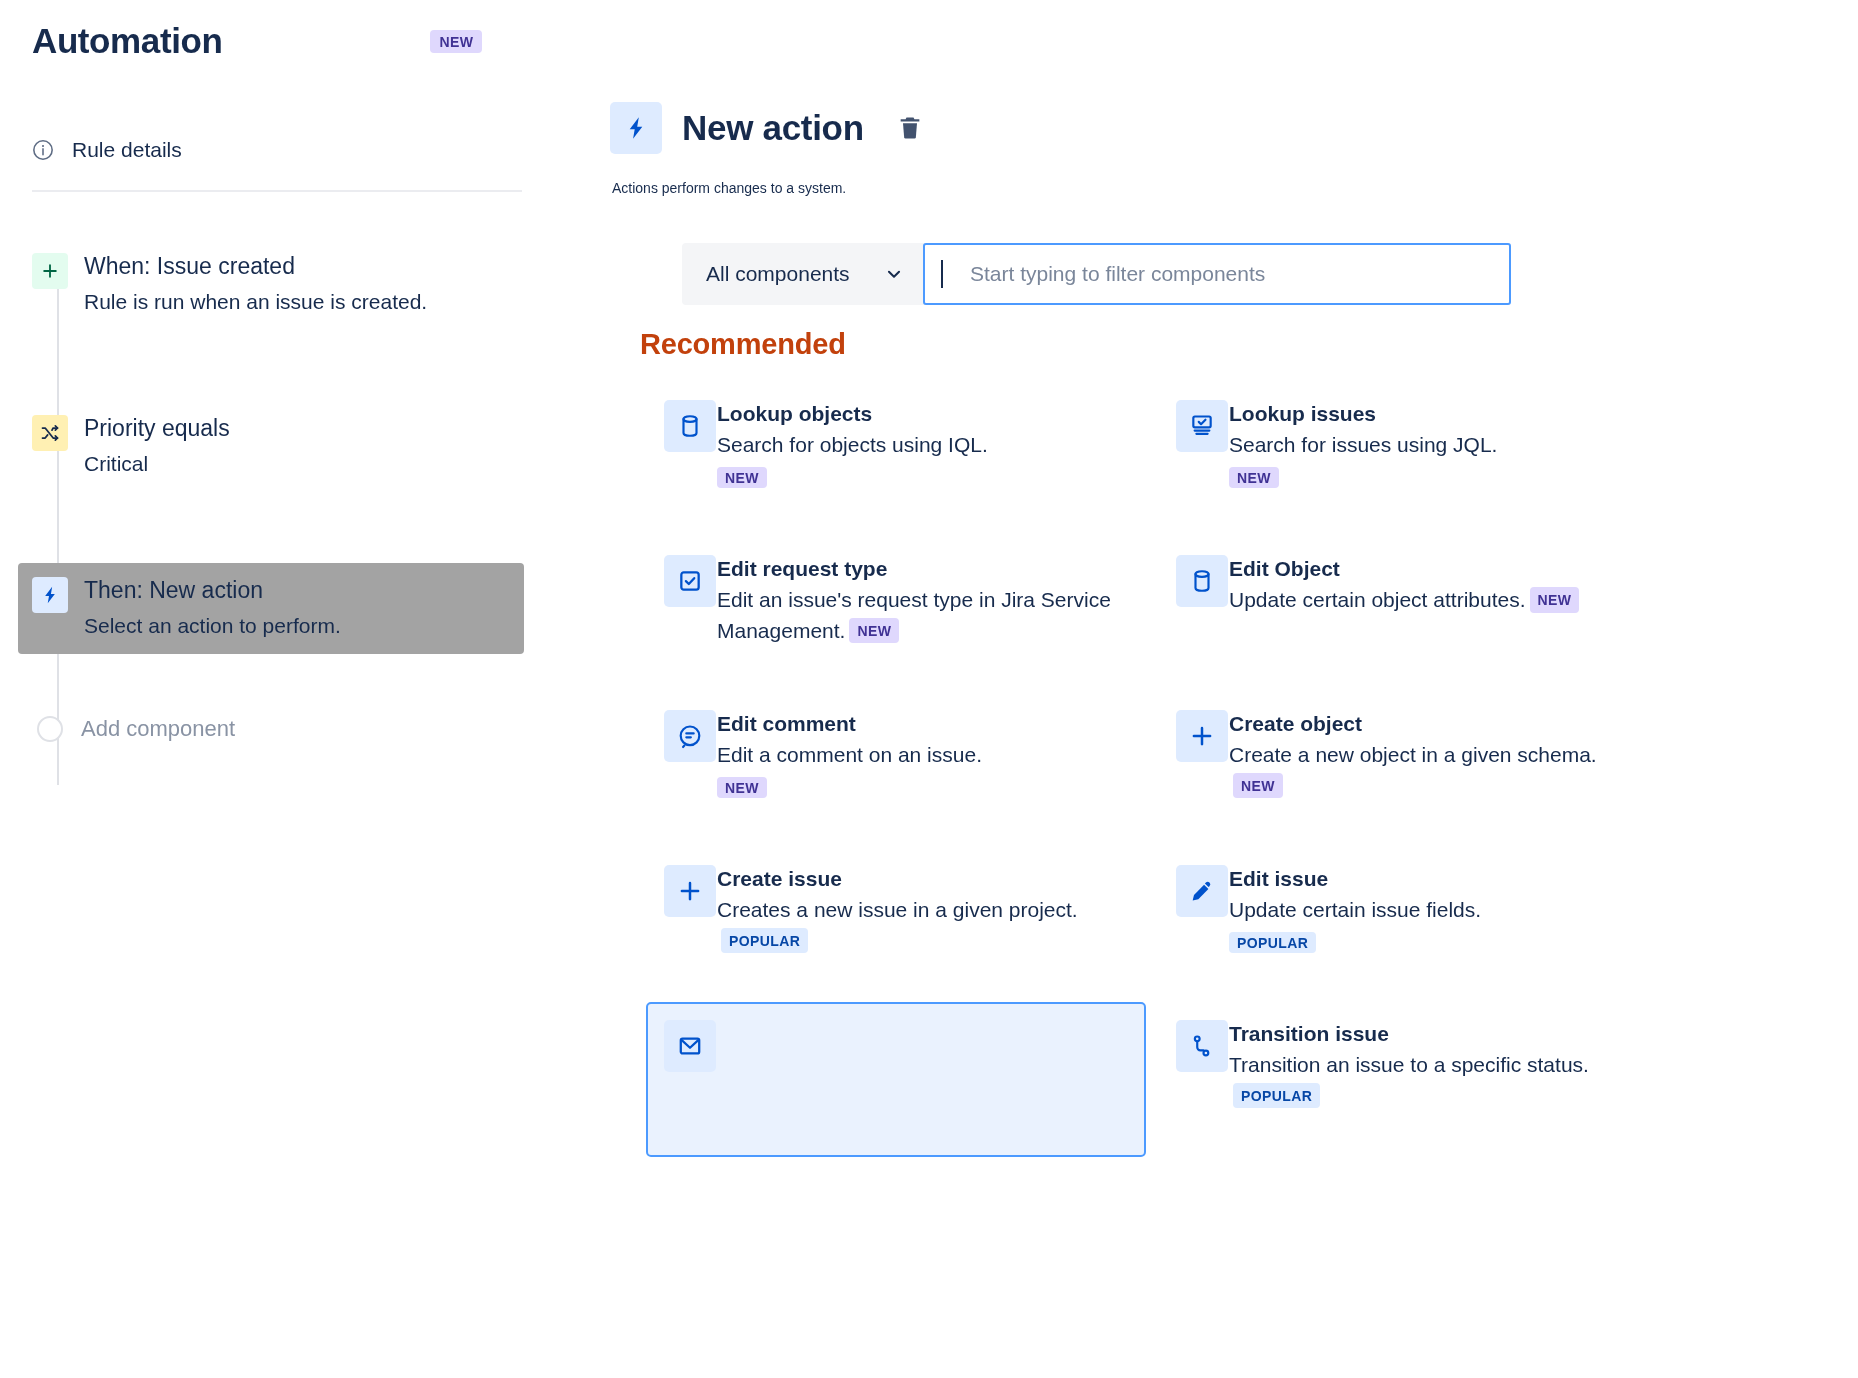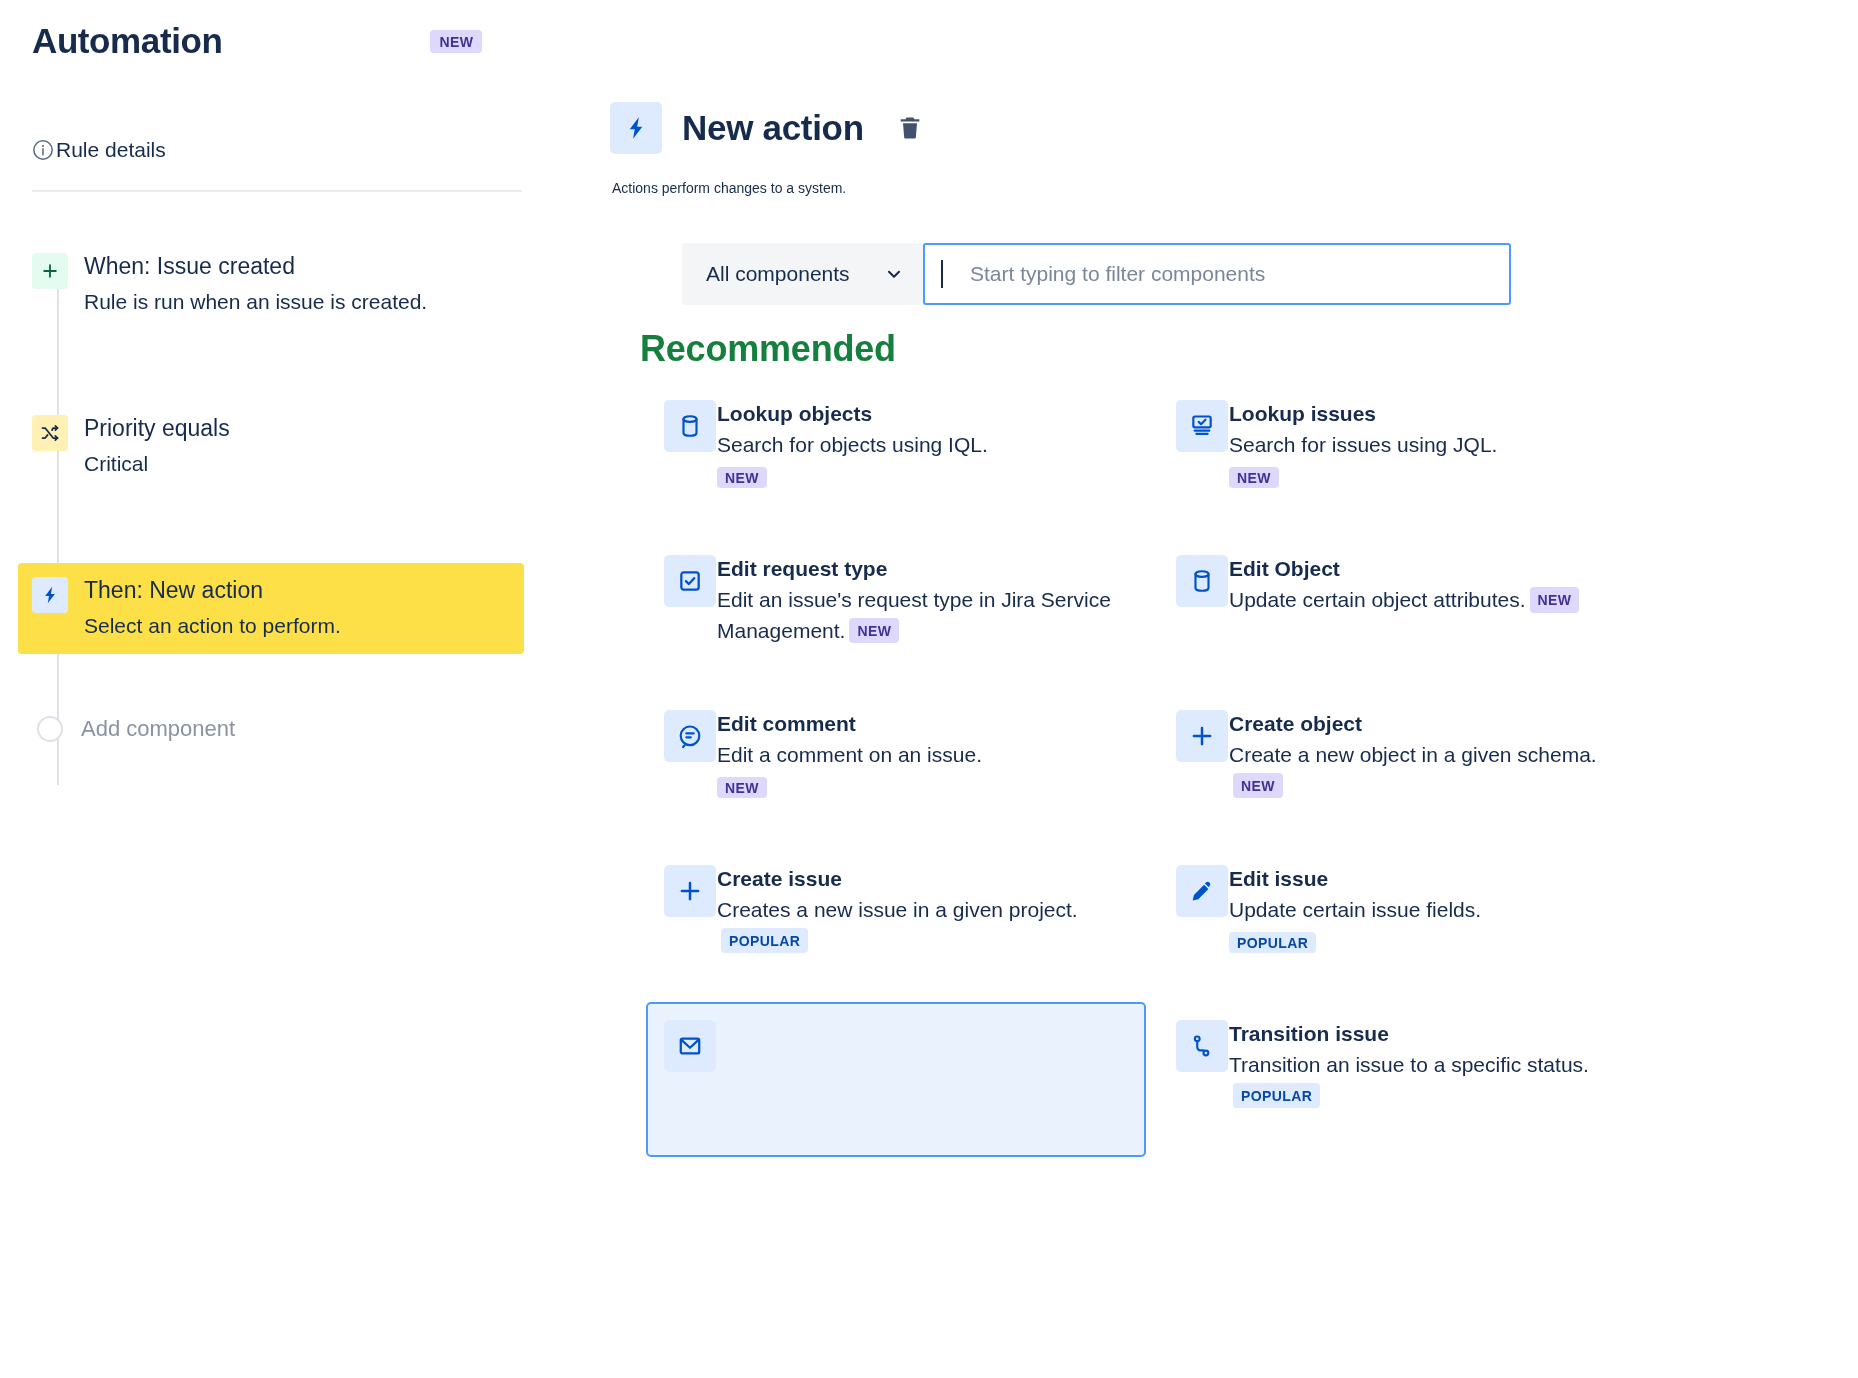--- a/index.html
+++ b/index.html
@@ -27,21 +27,21 @@
   }
   .badge-new-title {
     margin-left: 208px;
     background: #DFD8FD; color: #403294;
     font-size: 14px; font-weight: 700; letter-spacing: 0.4px;
     padding: 4px 9px 3px; border-radius: 4px;
   }
 
   .rule-details-row {
     position: absolute; left: 32px; top: 128px;
-    display: flex; align-items: center; gap: 2px;
+    display: flex; align-items: center; gap: 18px;
     height: 44px; cursor: pointer;
   }
   .info-icon { width: 22px; height: 22px; flex: 0 0 22px; }
   .rule-details-label { font-size: 21px; color: #172B4D; }
 
   .divider {
     position: absolute; left: 32px; top: 190px; width: 490px; height: 2px;
     background: #EBECF0;
   }
 
@@ -50,21 +50,21 @@
     position: absolute; left: 25px; top: 40px; width: 2px; height: 530px;
     background: #DFE1E6;
   }
   .step {
     position: relative;
     display: flex; gap: 16px; align-items: flex-start;
     padding: 12px 16px 14px 0;
     border-radius: 4px;
     cursor: pointer;
   }
-  .step.selected { background: #fde047; margin-left: -14px; padding-left: 14px; width: 506px; }
+  .step.selected { background: #a3a3a3; margin-left: -14px; padding-left: 14px; width: 506px; }
   .step-icon {
     width: 36px; height: 36px; flex: 0 0 36px;
     border-radius: 4px;
     display: flex; align-items: center; justify-content: center;
     margin-top: 2px; position: relative; z-index: 2;
   }
   .si-trigger { background: #E3FCEF; color: #006644; }
   .si-condition { background: #FFF0B3; color: #172B4D; }
   .si-action { background: #DEEBFF; color: #0052CC; }
   .step-body { padding-top: 1px; }
@@ -128,21 +128,21 @@
     position: relative;
     gap: 26px;
   }
   .caret {
     width: 2px; height: 28px; background: #172B4D; margin-right: 1px;
   }
   .filter-placeholder { font-size: 21px; color: #7A869A; }
 
   .rec-title {
     position: absolute; left: 30px; top: 328px;
-    font-size: 36px; font-weight: 700; color: #15803d; letter-spacing: -0.2px;
+    font-size: 29px; font-weight: 700; color: #c2410c; letter-spacing: -0.2px;
   }
 
   .grid {
     position: absolute; left: 36px; top: 382px;
     width: 1210px;
     display: grid;
     grid-template-columns: 500px 500px;
     column-gap: 12px;
     row-gap: 0px;
     align-content: start;

